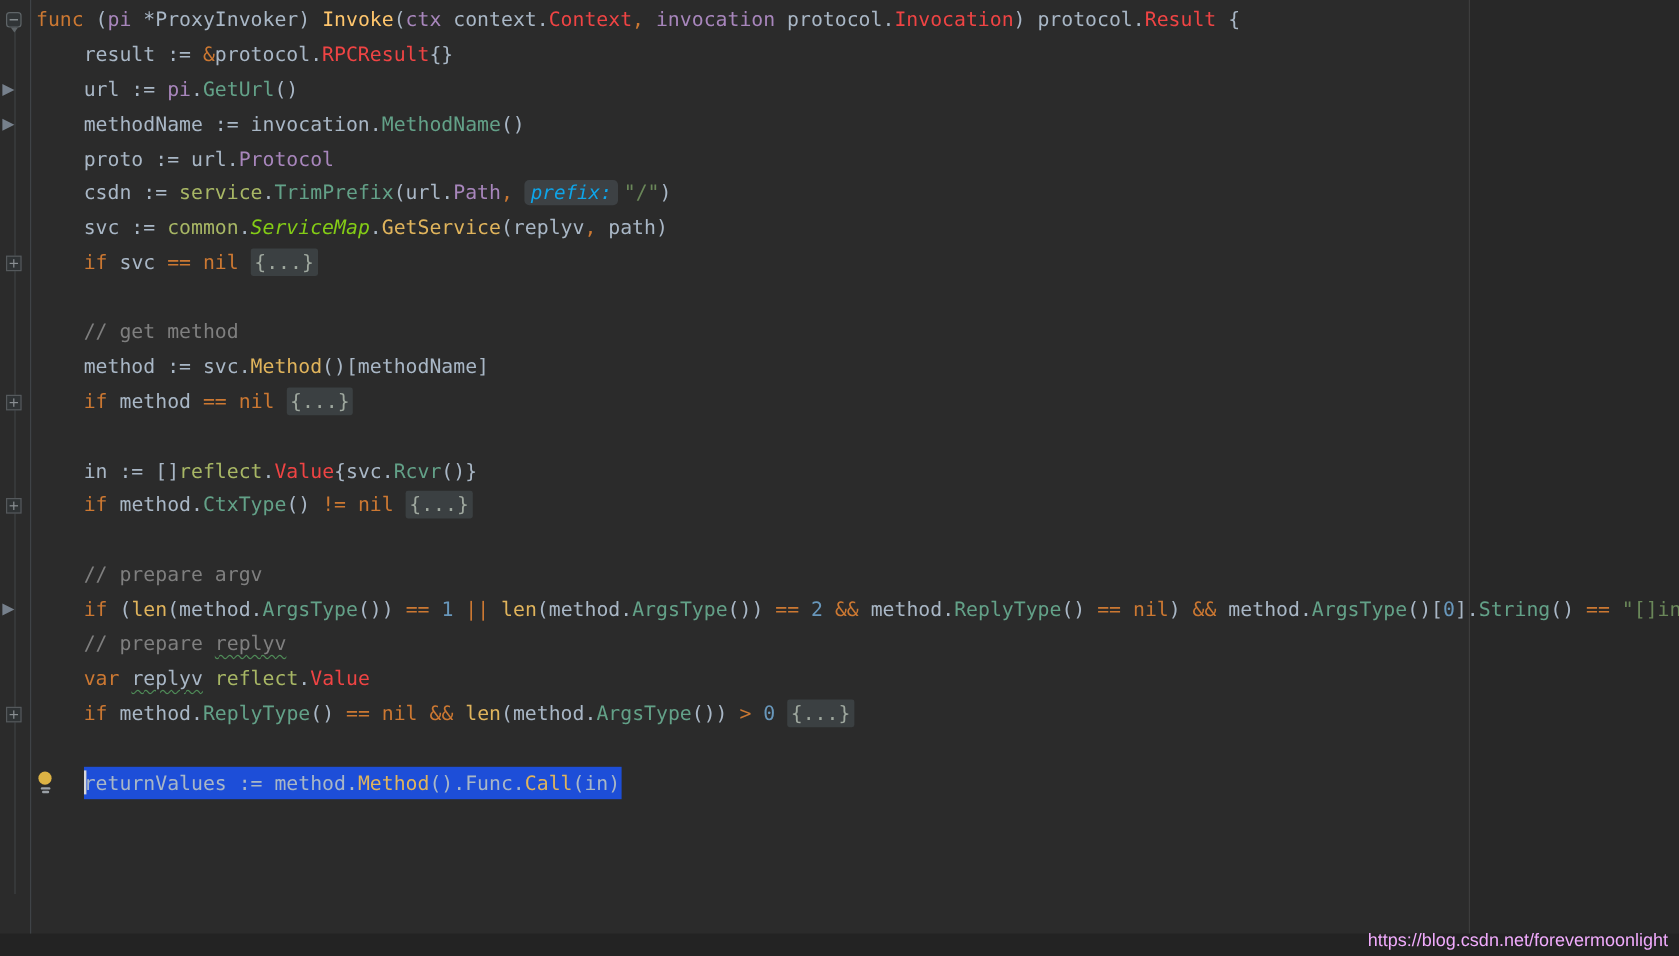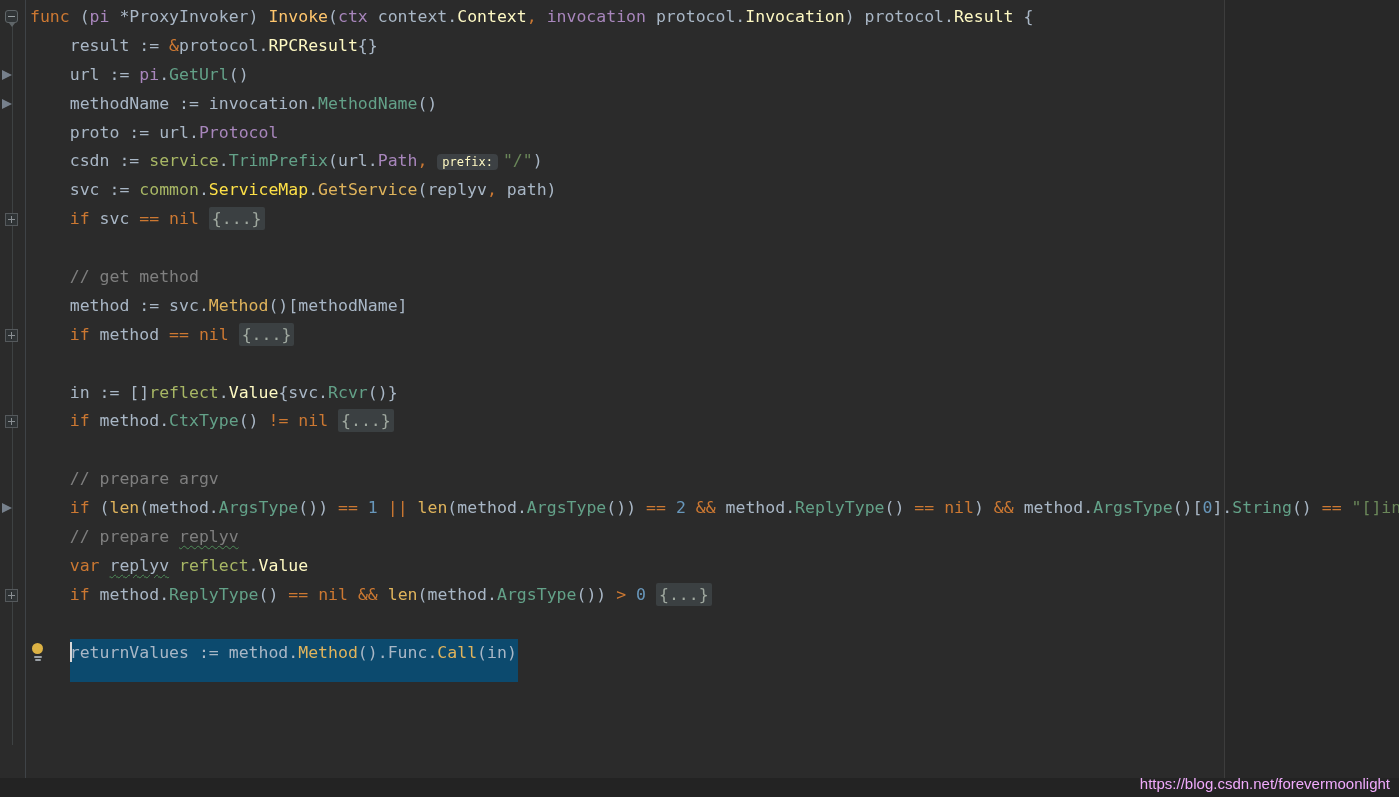--- a/index.html
+++ b/index.html
@@ -7,26 +7,26 @@
   .margin-guide{position:absolute;left:1224px;top:0;bottom:0;width:1px;background:#3d3d3d;z-index:0;}
   .right-shade{position:absolute;left:1225px;right:0;top:0;bottom:0;background:rgba(0,0,0,0.05);z-index:0;}
   .gutter-sep{position:absolute;left:25px;top:0;bottom:0;width:1px;background:#3f4347;z-index:0;}
   .fold-line{position:absolute;left:12px;top:18px;height:727px;width:1px;background:#3e4243;z-index:0;}
   .bottom-band{position:absolute;left:0;right:0;bottom:0;height:19px;background:#232323;z-index:0;}
   .watermark{position:absolute;right:9px;bottom:5px;font-family:"Liberation Sans",sans-serif;font-size:15px;color:#f0abfc;z-index:3;}
   #lines{position:absolute;left:0;top:3px;right:0;z-index:1;}
   .line{position:relative;height:28.9px;line-height:28.9px;white-space:pre;padding-left:30px;}
   .seg{white-space:pre;}
   .d{color:#a9b7c6}.k{color:#cc7832}.c{color:#7f7f7f}.s{color:#6a8759}.n{color:#6897bb}
-  .p{color:#a886bc}.pi{color:#fde047;}.g{color:#a8b765}
-  .t{color:#fef9c3}.m{color:#63a188}.y{color:#e0b45c}.y2{color:#ffc66d}
+  .p{color:#a886bc}.pi{color:#84cc16;font-style:italic}.g{color:#a8b765}
+  .t{color:#ef4444}.m{color:#63a188}.y{color:#e0b45c}.y2{color:#ffc66d}
   .fold{background:#3b4042;color:#9fa89f;border-radius:2px;padding:2px 3px;}
-  .hint{background:#3d4144;color:#fef9c3;border-radius:4px;padding:1px 5px;font-size:12px;margin-right:5px;}
+  .hint{background:#3d4144;color:#0ea5e9;border-radius:4px;padding:1px 5px;font-size:16px;margin-right:5px;font-style:italic;}
   .sq{text-decoration-line:underline;text-decoration-style:wavy;text-decoration-color:#4e8b57;text-decoration-thickness:1px;text-underline-offset:3px;}
-  .selection{background:#0c4a6e;padding:4px 1px 20px 0;}
+  .selection{background:#1d4ed8;padding:4px 1px 4px 0;}
   .caret{display:inline-block;width:2px;height:20px;background:#d8d8d8;vertical-align:text-bottom;margin-right:-2px;}
   .vcs-bar{position:absolute;left:0;top:1px;width:9px;height:27px;background:#4e8052;}
   .gicon{position:absolute;}
   .tri{left:2px;top:9px;width:0;height:0;border-left:10px solid #76808c;border-top:5.5px solid transparent;border-bottom:5.5px solid transparent;}
   .foldbox{left:5px;top:7px;width:13px;height:13px;background:#313537;border:1px solid #5f6568;border-radius:3px;box-sizing:border-box;}
   .foldbox .minus{position:absolute;left:2px;right:2px;top:5px;height:1px;background:#9aa0a3;}
   .foldbox .notch{position:absolute;left:3px;bottom:-5px;width:0;height:0;border-left:3px solid transparent;border-right:3px solid transparent;border-top:4px solid #5f6568;}
   .plusbox{left:5px;top:8px;width:13px;height:13px;background:#2f3335;border:1px solid #55595c;box-sizing:border-box;}
   .plusbox .h{position:absolute;left:2px;right:2px;top:5px;height:1px;background:#8a8f93;}
   .plusbox .v{position:absolute;top:2px;bottom:2px;left:5px;width:1px;background:#8a8f93;}

